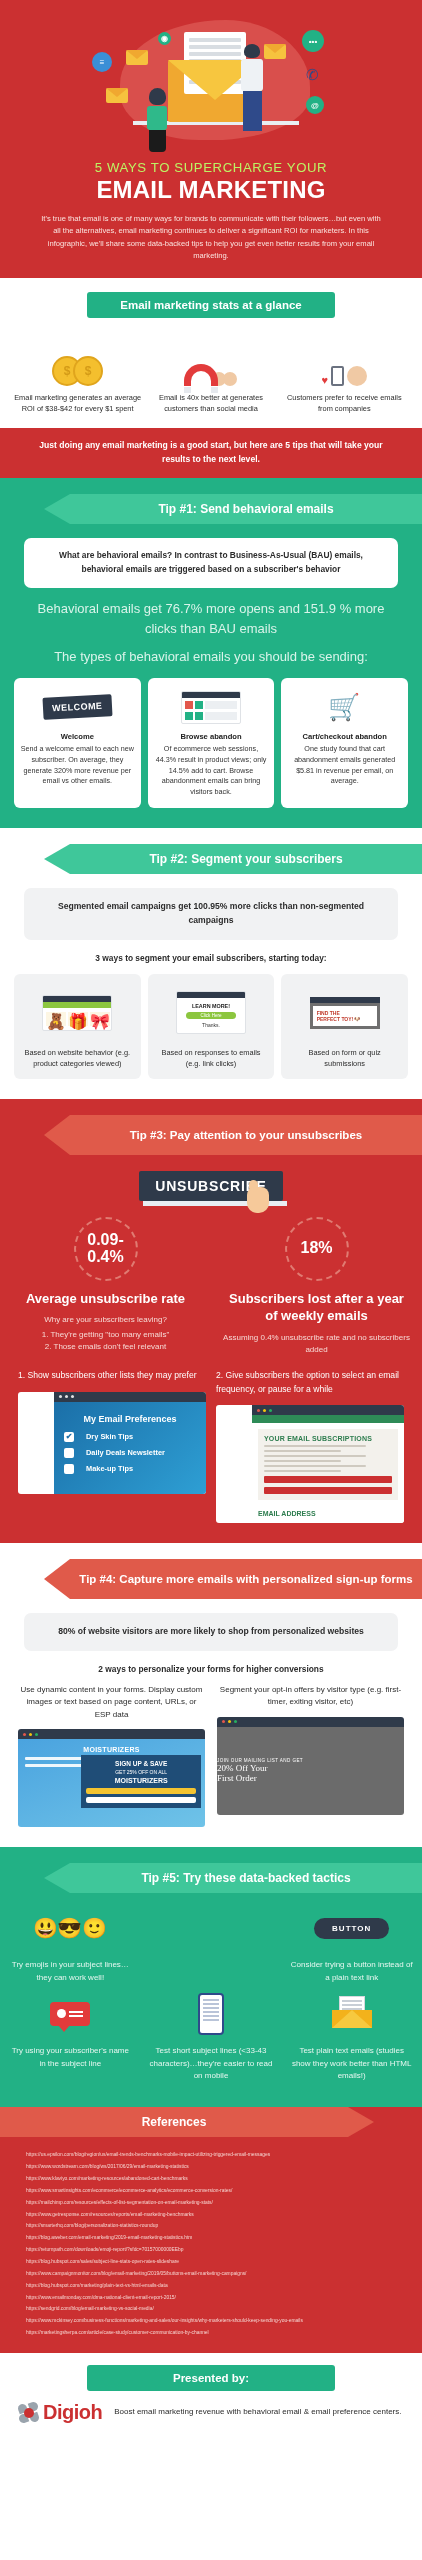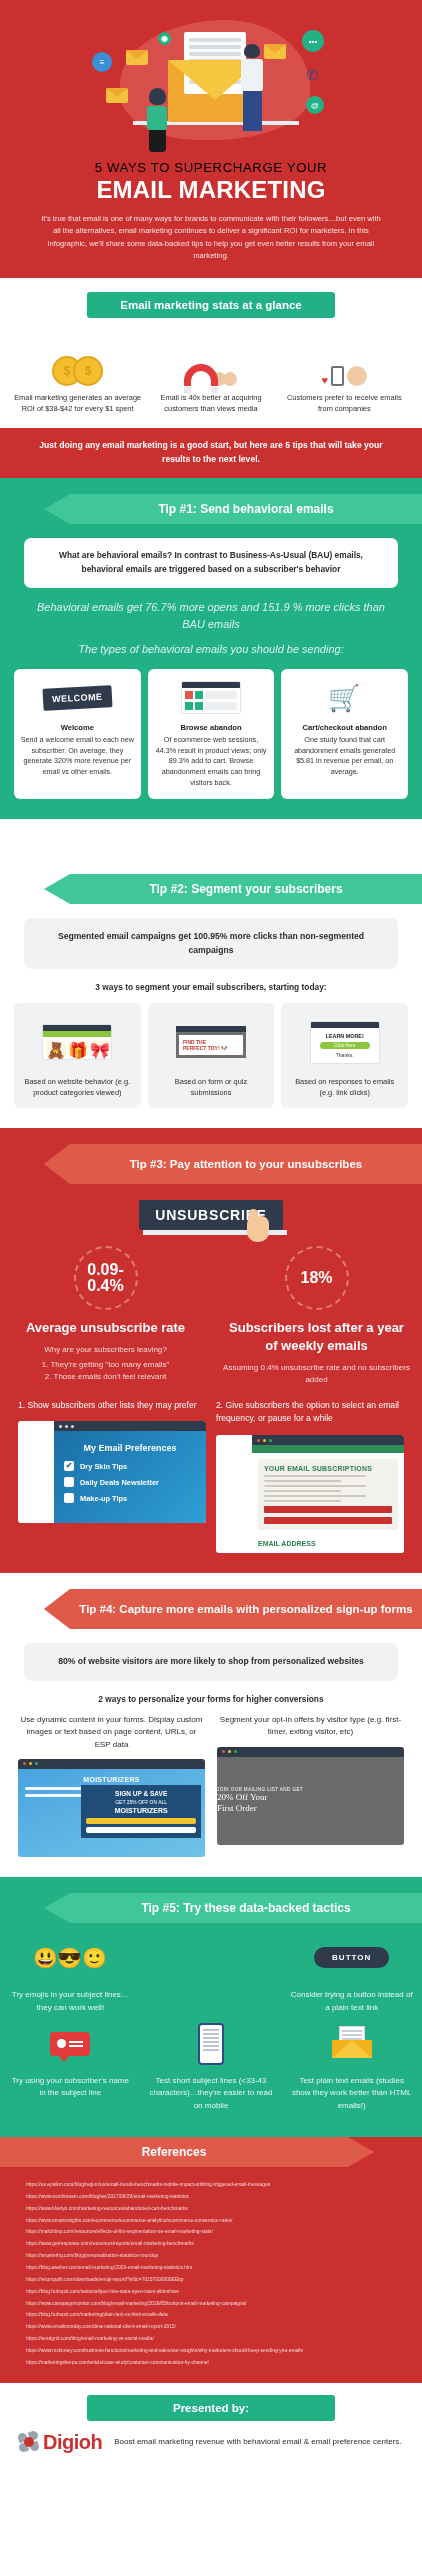--- a/index.html
+++ b/index.html
@@ -52,21 +52,21 @@
   }
   .env-base { position:absolute; left:133px; top:113px; width:166px; height:4px; background:#e9eef2; }
   .mini-env { position:absolute; width:22px; height:15px; background:#f6c23e; border-radius:2px; }
   .mini-env::after{content:"";position:absolute;left:0;top:0;width:0;height:0;border-left:11px solid transparent;border-right:11px solid transparent;border-top:9px solid #f0a830;}
   .person-a { position:absolute; left:142px; top:80px; width:30px; height:66px; }
   .person-b { position:absolute; left:236px; top:36px; width:32px; height:90px; }
   .hair { background:#2f3a4a; border-radius:50% 50% 40% 40%; }
   .ic-round{position:absolute;border-radius:50%;display:flex;align-items:center;justify-content:center;color:#fff;font-size:8px;font-weight:bold;}
 
   .hero-kicker {
-    color: #000000; font-size: 13.2px; letter-spacing: .6px;
+    color: #bef264; font-size: 13.2px; letter-spacing: .6px;
     font-weight: 500; margin-top: 4px;
   }
   .hero-title {
     color: #fff; font-size: 24px; font-weight: bold; letter-spacing: .2px;
     margin-top: 1px;
   }
   .hero-body {
     color: #fbe3df; font-size: 7.6px; line-height: 1.62; margin: 9px auto 0;
     width: 340px;
   }
@@ -115,21 +115,21 @@
     width: 0; height: 0; border-top: 15px solid transparent;
     border-bottom: 15px solid transparent;
   }
   .tip-ribbon.two-line::before { border-top-width: 20px; border-bottom-width: 20px; }
 
   .sec-green { background: #22b185; padding: 16px 0 20px; }
   .sec-green .tip-ribbon { background: #3fc79a; }
   .sec-green .tip-ribbon::before { border-right: 26px solid #3fc79a; }
 
   .sec-white { background: #fff; padding: 16px 0 20px; }
-  .sec-white .tip-ribbon { background: #3fc79a; margin-top: 39px; }
+  .sec-white .tip-ribbon { background: #3fc79a; }
   .sec-white .tip-ribbon::before { border-right: 26px solid #3fc79a; }
 
   .sec-red { background: #cb3031; padding: 16px 0 20px; }
   .sec-red .tip-ribbon { background: #e05a4a; }
   .sec-red .tip-ribbon::before { border-right: 26px solid #e05a4a; }
 
   .sec-white-red .tip-ribbon { background: #e05a4a; }
   .sec-white-red .tip-ribbon::before { border-right: 26px solid #e05a4a; }
   .sec-white-red { background:#fff; padding:16px 0 20px; }
 
@@ -138,23 +138,22 @@
     background: #fff; border-radius: 7px; margin: 14px 24px 0;
     padding: 11px 18px; text-align: center;
     font-size: 8.4px; line-height: 1.65; color: #2c2c2c; font-weight: 600;
   }
   .callout-grey {
     background: #f1f2f3; border-radius: 7px; margin: 14px 24px 0;
     padding: 12px 18px; text-align: center;
     font-size: 8.6px; line-height: 1.6; color: #2c2c2c; font-weight: 600;
   }
   .note-green {
-    color: #d9f4ea; font-size: 11px; text-align: center; line-height: 1.55;
+    color: #d9f4ea; font-size: 13px; text-align: center; line-height: 1.55;
     margin: 11px 34px 0;
-    font-style: italic;
   }
   .note-dark {
     color: #2c2c2c; font-size: 8.4px; text-align: center; font-weight: bold;
     margin: 13px 20px 0;
   }
 
   
   .cards3 { display: flex; gap: 7px; margin: 11px 14px 0; }
   .card {
     flex: 1; background: #fff; border-radius: 6px; padding: 8px 6px 10px;
@@ -212,21 +211,21 @@
 
   .two-col { display:flex; gap:10px; margin: 13px 18px 0; }
   .two-col .col { flex:1; }
   .col-head { color:#fff; font-size: 8.6px; line-height:1.6; }
   .shot { margin-top: 9px; border-radius:3px; overflow:hidden; background:#fff;padding-left:36px; }
   .shot-bar { height:10px; background:#2f3a4a; display:flex; align-items:center; gap:3px; padding-left:5px; }
   .dot { width:3px;height:3px;border-radius:50%;background:#fff;opacity:.85; }
   .dot.r{background:#e2574c;opacity:1}.dot.y{background:#f1c40f;opacity:1}.dot.g{background:#27ae60;opacity:1}
   .pref-body{background:linear-gradient(135deg,#1b6fa8,#2e9fd4);padding:12px 10px 14px;}
   .pref-title{color:#fff;font-size:9px;font-weight:bold;text-align:center;margin-bottom:8px;}
-  .pref-row{display:flex;align-items:center;gap:6px;margin-bottom:6px;}
+  .pref-row{display:flex;align-items:center;gap:12px;margin-bottom:6px;}
   .cbx{width:10px;height:10px;background:#fff;border-radius:2px;position:relative;}
   .cbx.on::after{content:"✔";position:absolute;inset:0;font-size:8px;color:#1b6fa8;text-align:center;line-height:10px;}
   .pref-row span{color:#fff;font-size:7.4px;font-weight:bold;}
   .sub-body{background:#fff;padding:0;}
   .sub-green{height:8px;background:#2e8b57;}
   .sub-inner{background:#f3f1ec;margin:6px;padding:6px;}
   .sub-h{color:#2e7d4f;font-size:7px;font-weight:bold;letter-spacing:.2px;}
   .ln{height:2px;background:#cfcac0;margin:3px 0;border-radius:1px;}
   .ln.s{width:60%}.ln.m{width:80%}
   .sub-btn{background:#cb3031;height:7px;border-radius:1px;margin-top:4px;}
@@ -364,21 +363,21 @@
           <span class="coin"></span>
       </div>
       <div class="stat-text">Email marketing generates an average ROI of $38-$42 for every $1 spent</div>
     </div>
     <div class="stat">
       <div class="stat-art">
         <span class="magnet"></span>
         <span class="avatar-head" style="margin-left:-6px;"></span>
         <span class="avatar-head" style="margin-left:-3px;"></span>
       </div>
-      <div class="stat-text">Email is 40x better at acquiring customers than views media</div>
+      <div class="stat-text">Email is 40x better at generates customers than social media</div>
     </div>
     <div class="stat">
       <div class="stat-art">
         <span style="color:#e23b3b;font-size:11px;">♥</span>
         <span style="display:inline-block;width:13px;height:20px;border:2px solid #6b7280;border-radius:2px;margin:0 3px;"></span>
         <span class="avatar-head" style="width:20px;height:20px;"></span>
       </div>
       <div class="stat-text">Customers prefer to receive emails from companies</div>
     </div>
   </section>
@@ -409,21 +408,21 @@
               <span style="flex:1;background:#eceff2;"></span>
             </span>
             <span style="display:flex;gap:2px;padding:0 3px 3px;">
               <span style="width:8px;height:8px;background:#22b185;"></span>
               <span style="width:8px;height:8px;background:#22b185;"></span>
               <span style="flex:1;background:#eceff2;"></span>
             </span>
           </span>
         </div>
         <div class="card-title">Browse abandon</div>
-        <div class="card-body">Of ecommerce web sessions, 44.3% result in product views; only 89.3% add to cart. Browse abandonment emails can bring visitors back.</div>
+        <div class="card-body">Of ecommerce web sessions, 44.3% result in product views; only 14.5% add to cart. Browse abandonment emails can bring visitors back.</div>
       </div>
       <div class="card">
         <div class="card-art">
           <span style="font-size:26px;line-height:1;">🛒</span>
         </div>
         <div class="card-title">Cart/checkout abandon</div>
         <div class="card-body">One study found that cart abandonment emails generated $5.81 in revenue per email, on average.</div>
       </div>
     </div>
   </section>
@@ -443,39 +442,39 @@
               <span style="flex:1;height:14px;background:#fdf6e3;">🧸</span>
               <span style="flex:1;height:14px;background:#fdf6e3;">🎁</span>
               <span style="flex:1;height:14px;background:#fdf6e3;">🎀</span>
             </span>
           </span>
         </div>
         <div class="card-body">Based on website behavior (e.g. product categories viewed)</div>
       </div>
       <div class="card">
         <div class="card-art">
-          <span style="width:70px;background:#6f6f6f;display:block;padding:3px;">
-            <span class="browser-bar" style="display:block;margin:-3px -3px 3px;"></span>
-            <span style="display:block;background:#fff;padding:4px;font-size:5px;color:#c0392b;font-weight:bold;text-align:left;">FIND THE<br>PERFECT TOY! 🐶</span>
-          </span>
-        </div>
-        <div class="card-body">Based on form or quiz submissions</div>
-      </div>
-      <div class="card">
-        <div class="card-art">
           <span class="browser-mini" style="width:70px;">
             <span class="browser-bar" style="display:block"></span>
             <span style="display:block;padding:5px 3px;text-align:center;">
               <span style="display:block;font-size:5.4px;font-weight:bold;color:#222;">LEARN MORE!</span>
               <span style="display:block;background:#8cc63f;color:#fff;font-size:4.6px;border-radius:6px;margin:3px 6px;padding:1px 0;">Click Here</span>
               <span style="display:block;font-size:5px;color:#333;">Thanks.</span>
             </span>
           </span>
         </div>
         <div class="card-body">Based on responses to emails (e.g. link clicks)</div>
+      </div>
+      <div class="card">
+        <div class="card-art">
+          <span style="width:70px;background:#6f6f6f;display:block;padding:3px;">
+            <span class="browser-bar" style="display:block;margin:-3px -3px 3px;"></span>
+            <span style="display:block;background:#fff;padding:4px;font-size:5px;color:#c0392b;font-weight:bold;text-align:left;">FIND THE<br>PERFECT TOY! 🐶</span>
+          </span>
+        </div>
+        <div class="card-body">Based on form or quiz submissions</div>
       </div>
     </div>
   </section>
 
   <section class="sec-red">
     <div class="tip-ribbon two-line">Tip #3: Pay attention to your unsubscribes</div>
 
     <div class="unsub-wrap">
       <span class="unsub-btn">UNSUBSCRIBE</span>
       <span class="hand"></span>

